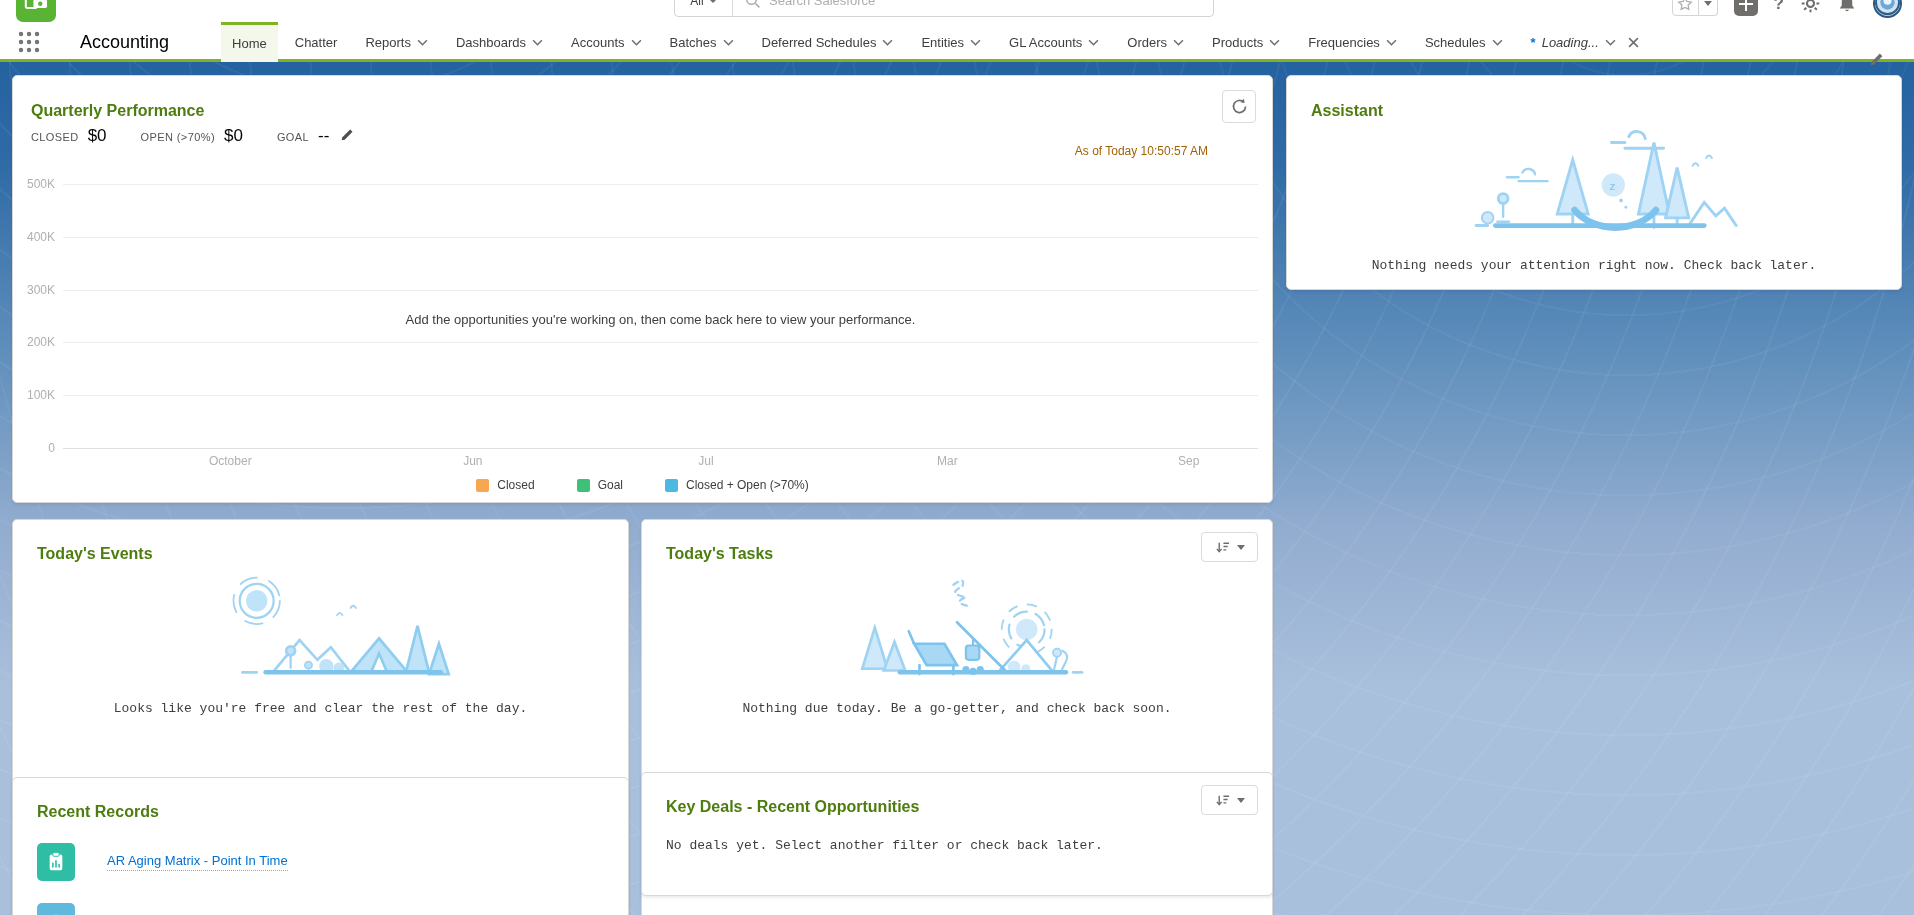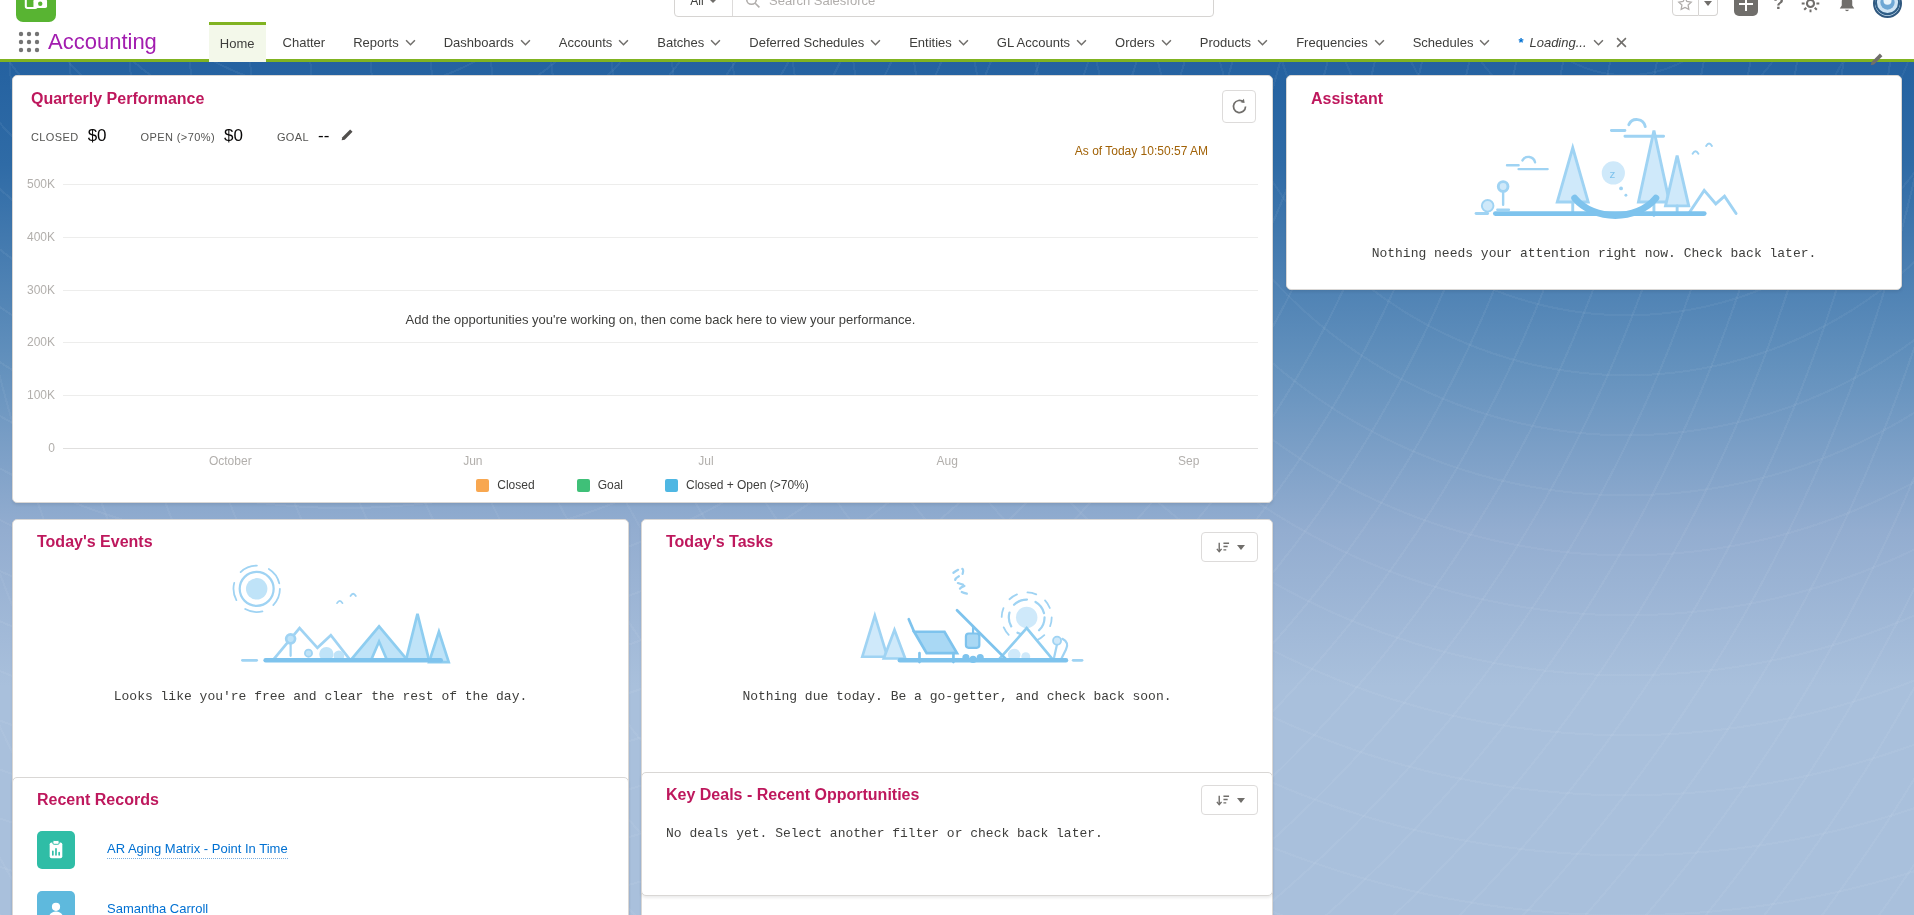--- a/index.html
+++ b/index.html
@@ -39,34 +39,34 @@
   .plus-box::before, .plus-box::after { content:""; position:absolute; background:#fff; }
   .plus-box::before { left:11px; top:5px; width:2px; height:14px; }
   .plus-box::after  { left:5px; top:11px; width:14px; height:2px; }
   .help-q { font-size:17px; font-weight:bold; color:#706e6b; }
   .avatar { width:29px; height:29px; border-radius:50%; overflow:hidden; border:2px solid #30587f;
             background:#c9e0f2; display:flex; align-items:flex-end; justify-content:center; }
 
   
   .nav-row { position:absolute; left:0; top:22px; width:1914px; height:40px; display:flex; align-items:stretch; }
   .waffle { align-self:center; margin-left:18px; cursor:pointer; }
-  .app-name { align-self:center; margin-left:8px; font-size:22px; color:#a21caf; white-space:nowrap; }
+  .app-name { align-self:center; margin-left:40px; font-size:18px; color:#000000; white-space:nowrap; }
   .tabs { display:flex; margin-left:28px; align-items:stretch; }
   .tab { display:flex; align-items:center; gap:6px; padding:0 11px; margin:0 3px; font-size:13px;
          color:#3e3e3c; white-space:nowrap; cursor:pointer; }
   .tab.active { background:#f3f8ea; border-top:3px solid #80b321; padding-top:0; font-weight:400;margin-left:24px; }
   .tab-marker { color:#0070d2; font-weight:bold; }
   .tab-label.italic { font-style:italic; }
   .tab-close { margin-left:6px; display:flex; align-items:center; }
   .nav-pencil { position:absolute; right:30px; top:30px; cursor:pointer; }
 
   
   .card { position:absolute; background:#fff; border:1px solid #d9d7d5; border-radius:5px;
           box-shadow:0 2px 3px rgba(0,0,0,0.08); }
-  .card-title { font-size:16px; font-weight:bold; color:#be185d; }
+  .card-title { font-size:16px; font-weight:bold; color:#4d7c0f;margin-top:12px; }
 
   
   .qp { left:12px; top:75px; width:1261px; height:428px; }
   .qp .card-title { position:absolute; left:18px; top:14px; }
   .qp-asof { position:absolute; right:64px; top:24px; font-size:12px; color:#a16207;margin-top:44px; }
   .qp-refresh { position:absolute; right:16px; top:14px; width:34px; height:33px; border:1px solid #dddbda;
                 border-radius:4px; background:#fff; display:flex; align-items:center; justify-content:center;
                 cursor:pointer; }
   .kpis { position:absolute; left:18px; top:50px; display:flex; align-items:baseline; gap:34px; }
   .kpi { display:flex; align-items:baseline; gap:9px; }
@@ -335,21 +335,21 @@
         <span class="ytick">0</span>
       </div>
   </div>
 
   <div class="qp-empty-msg">Add the opportunities you're working on, then come back here to view your performance.</div>
 
   <div class="xlabels">
     <span class="xlabel" style="left:14%">October</span>
     <span class="xlabel" style="left:34.3%">Jun</span>
     <span class="xlabel" style="left:53.8%">Jul</span>
-    <span class="xlabel" style="left:74%">Aug</span>
+    <span class="xlabel" style="left:74%">Mar</span>
     <span class="xlabel" style="left:94.2%">Sep</span>
   </div>
 
   <div class="legend">
     <span class="legend-item">
       <span class="swatch sw-closed"></span>
       <span>Closed</span>
     </span>
     <span class="legend-item">
       <span class="swatch sw-goal"></span>

